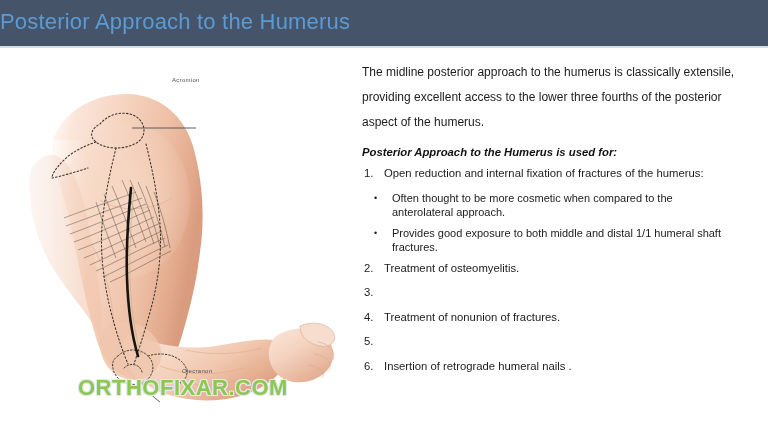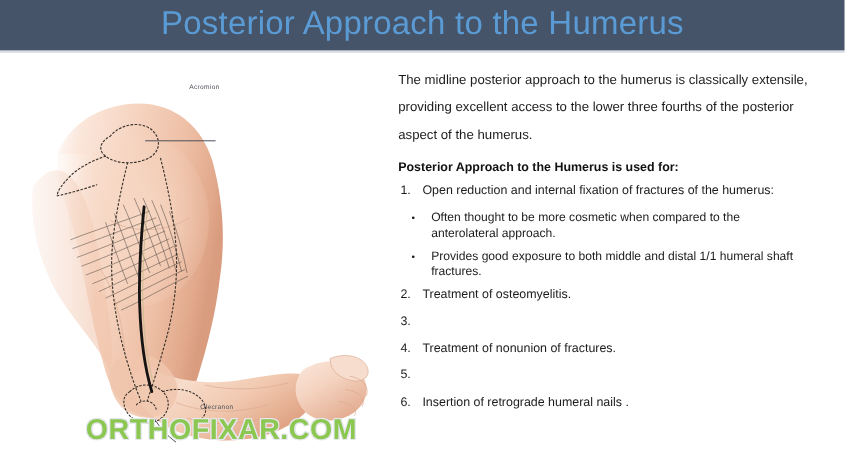--- a/index.html
+++ b/index.html
@@ -42,23 +42,23 @@
     height: 2px;
     background: #d8dce4;
   }
   .header-title {
     position: absolute;
     left: 0;
     top: 0;
     width: 768px;
     height: 46px;
     line-height: 44px;
-    text-align: center;
+    text-align: left;
     color: #5b9bd5;
-    font-size: 30px;
+    font-size: 22px;
     font-weight: 400;
     letter-spacing: 0.2px;
     font-family: "Liberation Sans", sans-serif;
     white-space: nowrap;
   }
 
   
   .figure-panel {
     position: absolute;
     left: 0px;
@@ -84,21 +84,21 @@
   }
   .fig-label.acromion { left: 172px; top: 27px; }
   .fig-label.olecranon { left: 182px; top: 318px; }
 
   
   .watermark {
     position: absolute;
     left: 78px;
     top: 375px;
     font-family: "Liberation Sans", sans-serif;
-    font-size: 26px;
+    font-size: 22px;
     font-weight: bold;
     color: #8cc751;
     letter-spacing: 0.5px;
     white-space: nowrap;
     -webkit-text-stroke: 1.4px #dfe2ec;
     paint-order: stroke fill;
     text-shadow:
       -1px -1px 0 #e6e8f0,
        1px -1px 0 #e6e8f0,
       -1px  1px 0 #e6e8f0,
@@ -123,20 +123,21 @@
     width: 390px;
   }
 
   .subheading {
     font-size: 11.3px;
     font-weight: bold;
     color: #111111;
     margin-top: 8px;
     margin-bottom: 0px;
     line-height: 19px;
+    font-style: italic;
   }
 
   .num-list {
     margin: 4px 0 0 0;
     padding: 0;
     list-style: none;
   }
   .num-item {
     display: flex;
     align-items: flex-start;

